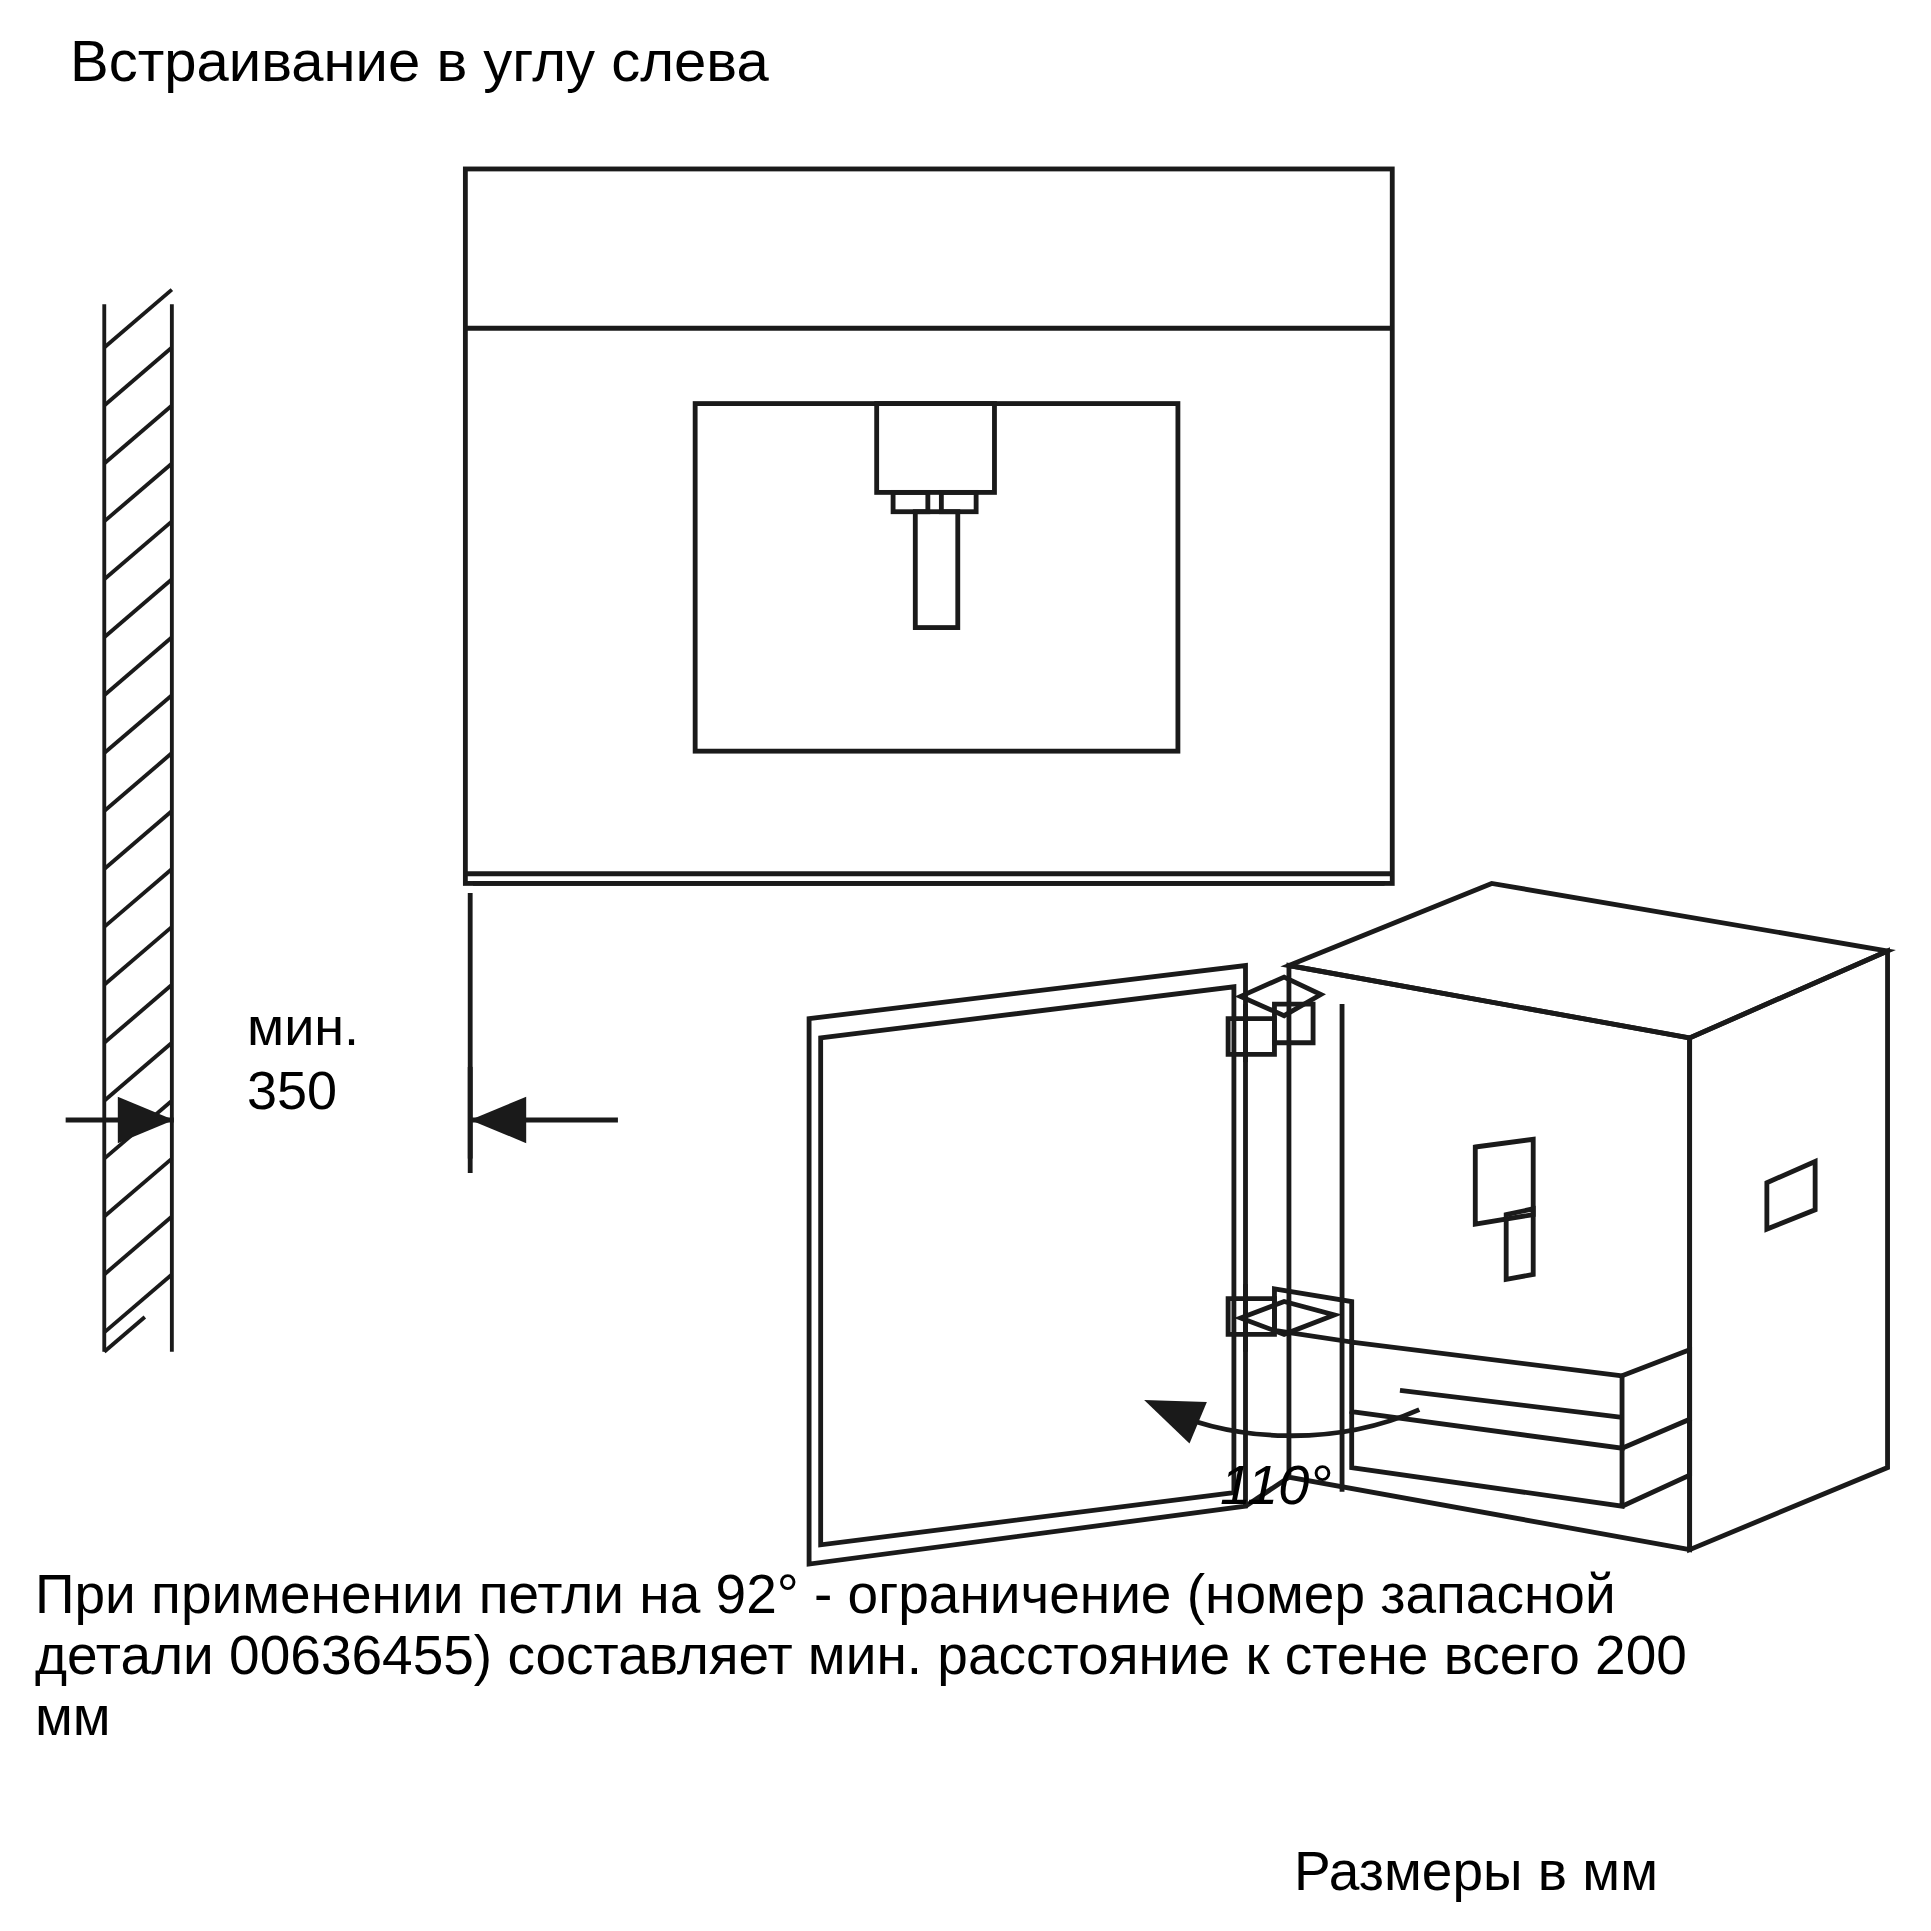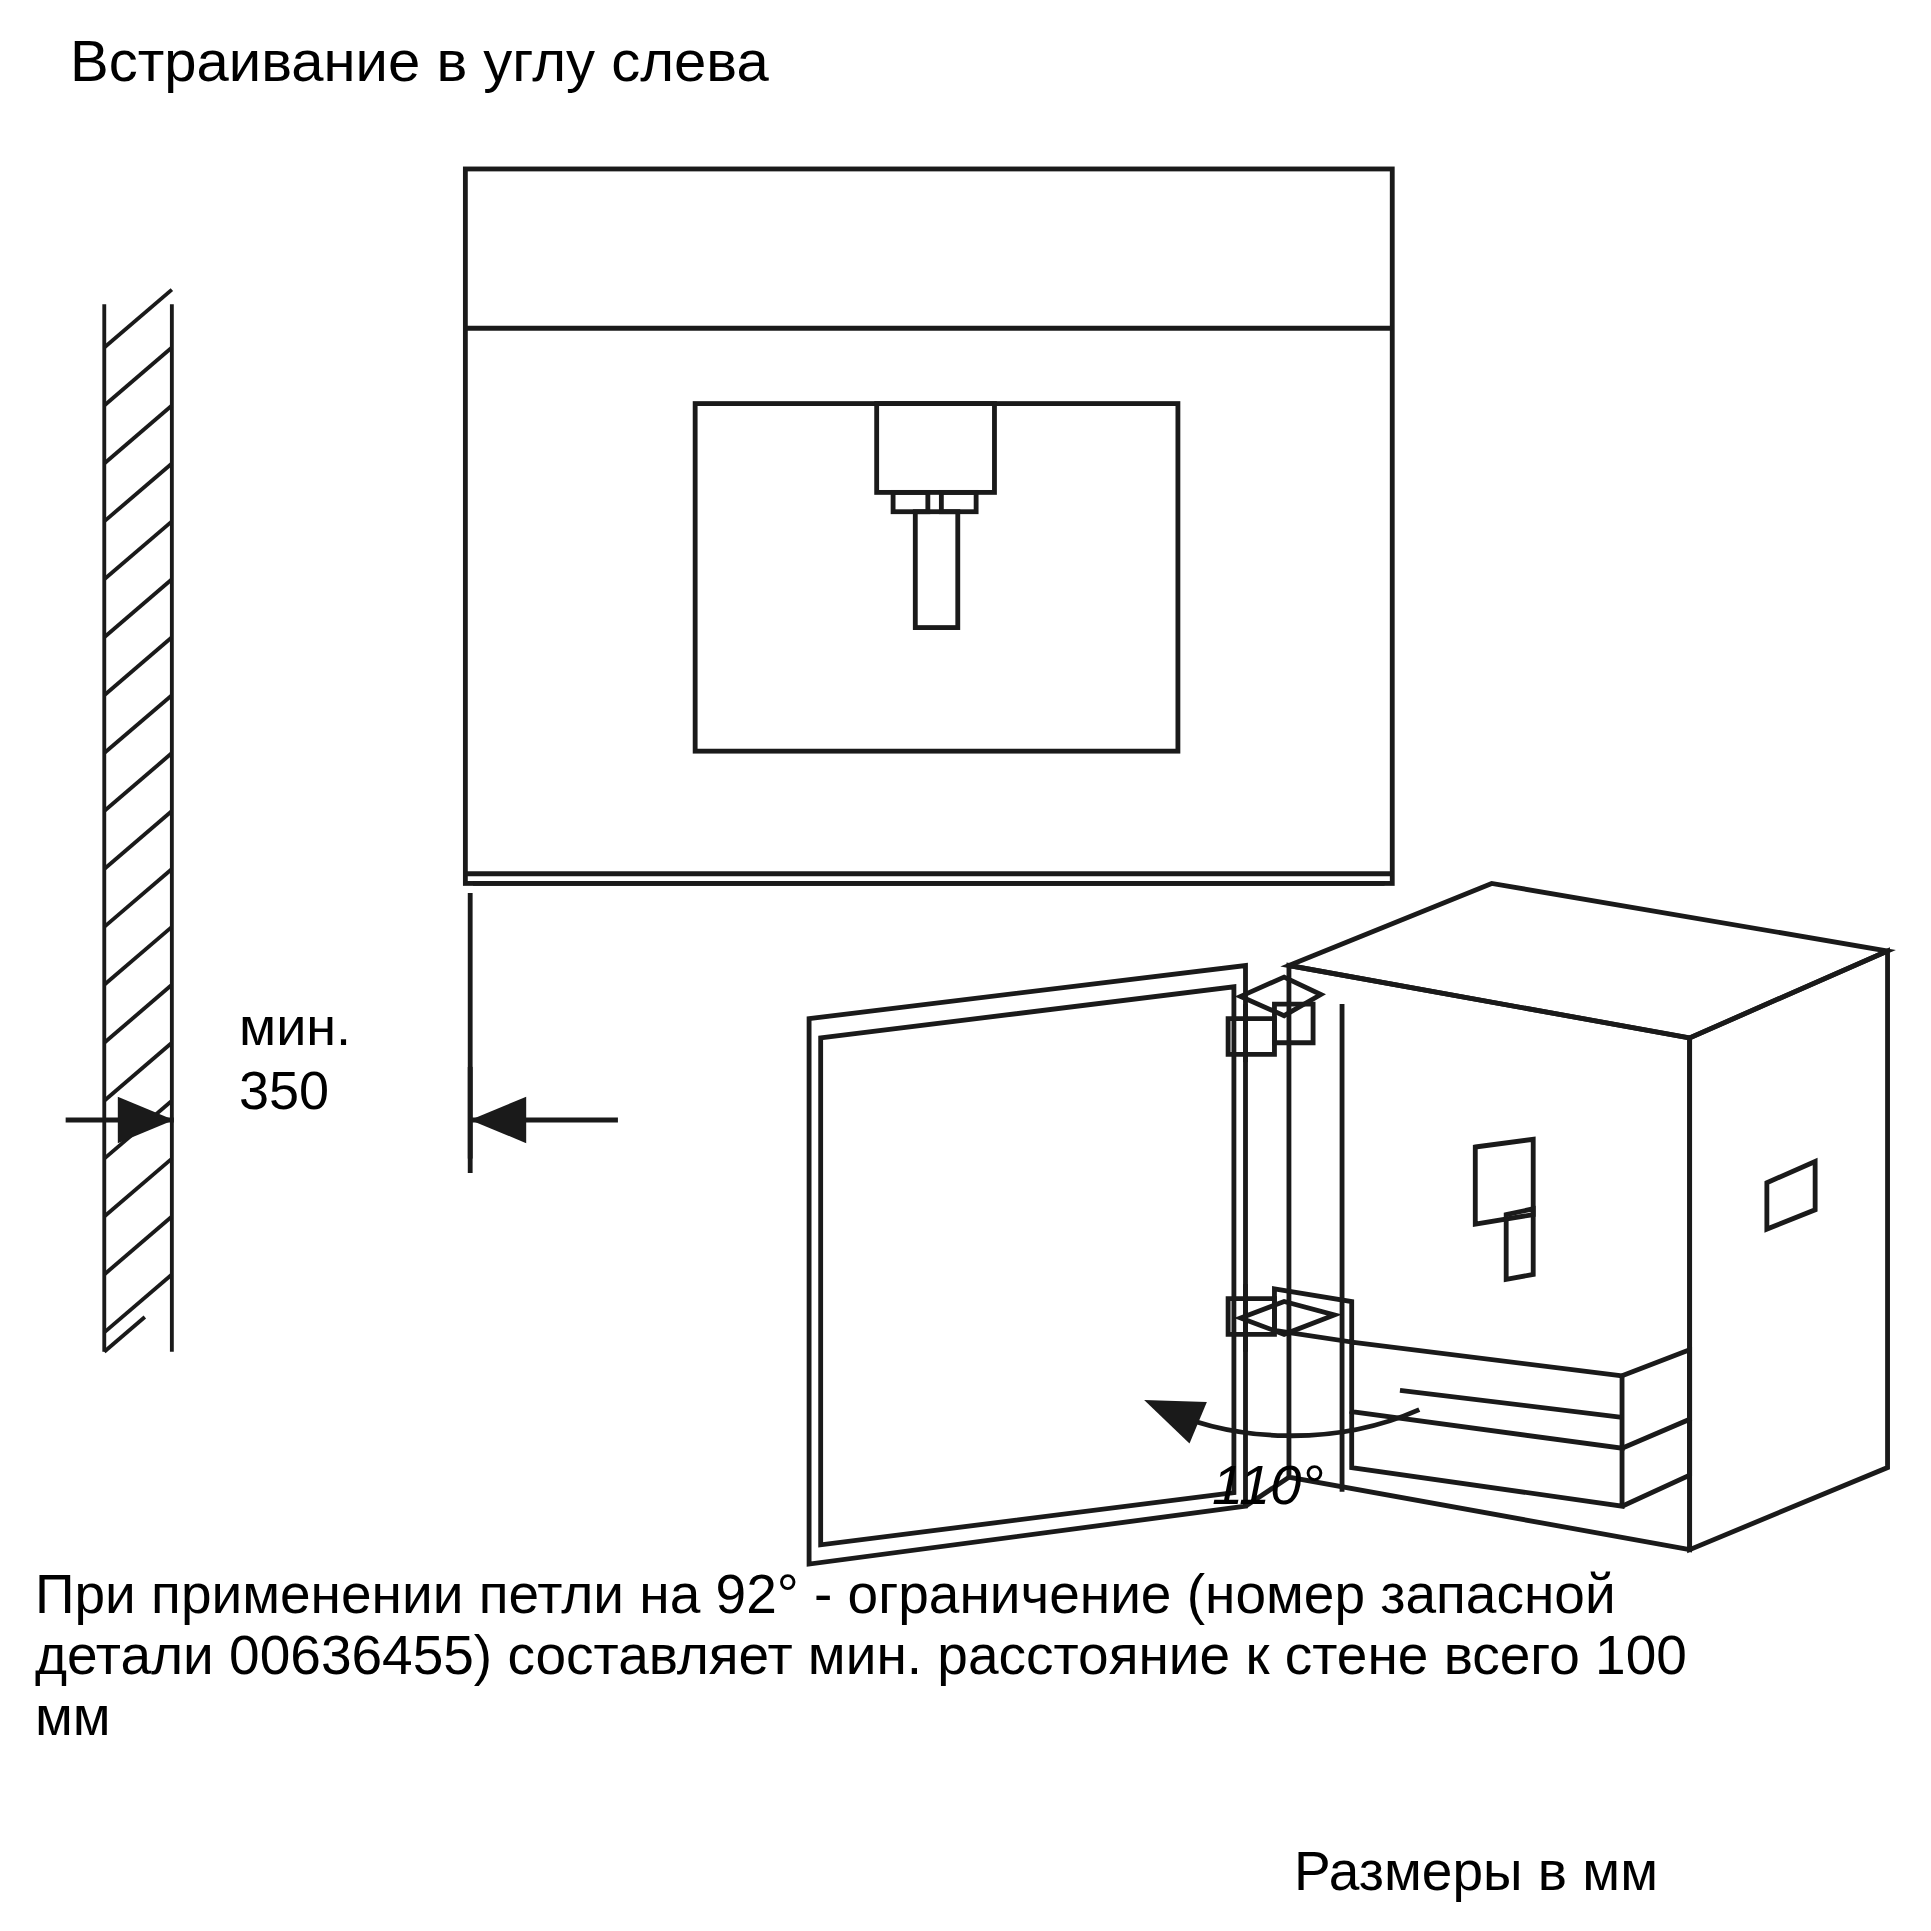--- a/index.html
+++ b/index.html
@@ -29,20 +29,21 @@
     font-size: 58px;
     letter-spacing: 0px;
     white-space: nowrap;
     text-align: center;
   }
   .dim-label {
     position: absolute;
     font-size: 54px;
     line-height: 64px;
     white-space: nowrap;
+    margin-left: 8px;
   }
   .dim-min {
     left: 239px;
     top: 994px;
   }
   .angle-label {
     left: 1212px;
     top: 1453px;
     font-size: 56px;
     font-style: italic;
@@ -184,18 +185,18 @@
     </g>
   </svg>
 
   <div class="dim-label dim-min">
     <div>мин.</div>
     <div>350</div>
   </div>
 
   <div class="dim-label angle-label">110°</div>
 
-  <div class="note">При применении петли на 92° - ограничение (номер запасной детали 00636455) составляет мин. расстояние к стене всего 100 мм</div>
+  <div class="note">При применении петли на 92° - ограничение (номер запасной детали 00636455) составляет мин. расстояние к стене всего 200 мм</div>
 
   <div class="units">Размеры в мм</div>
 
 </div>
 
 
 </body></html>

